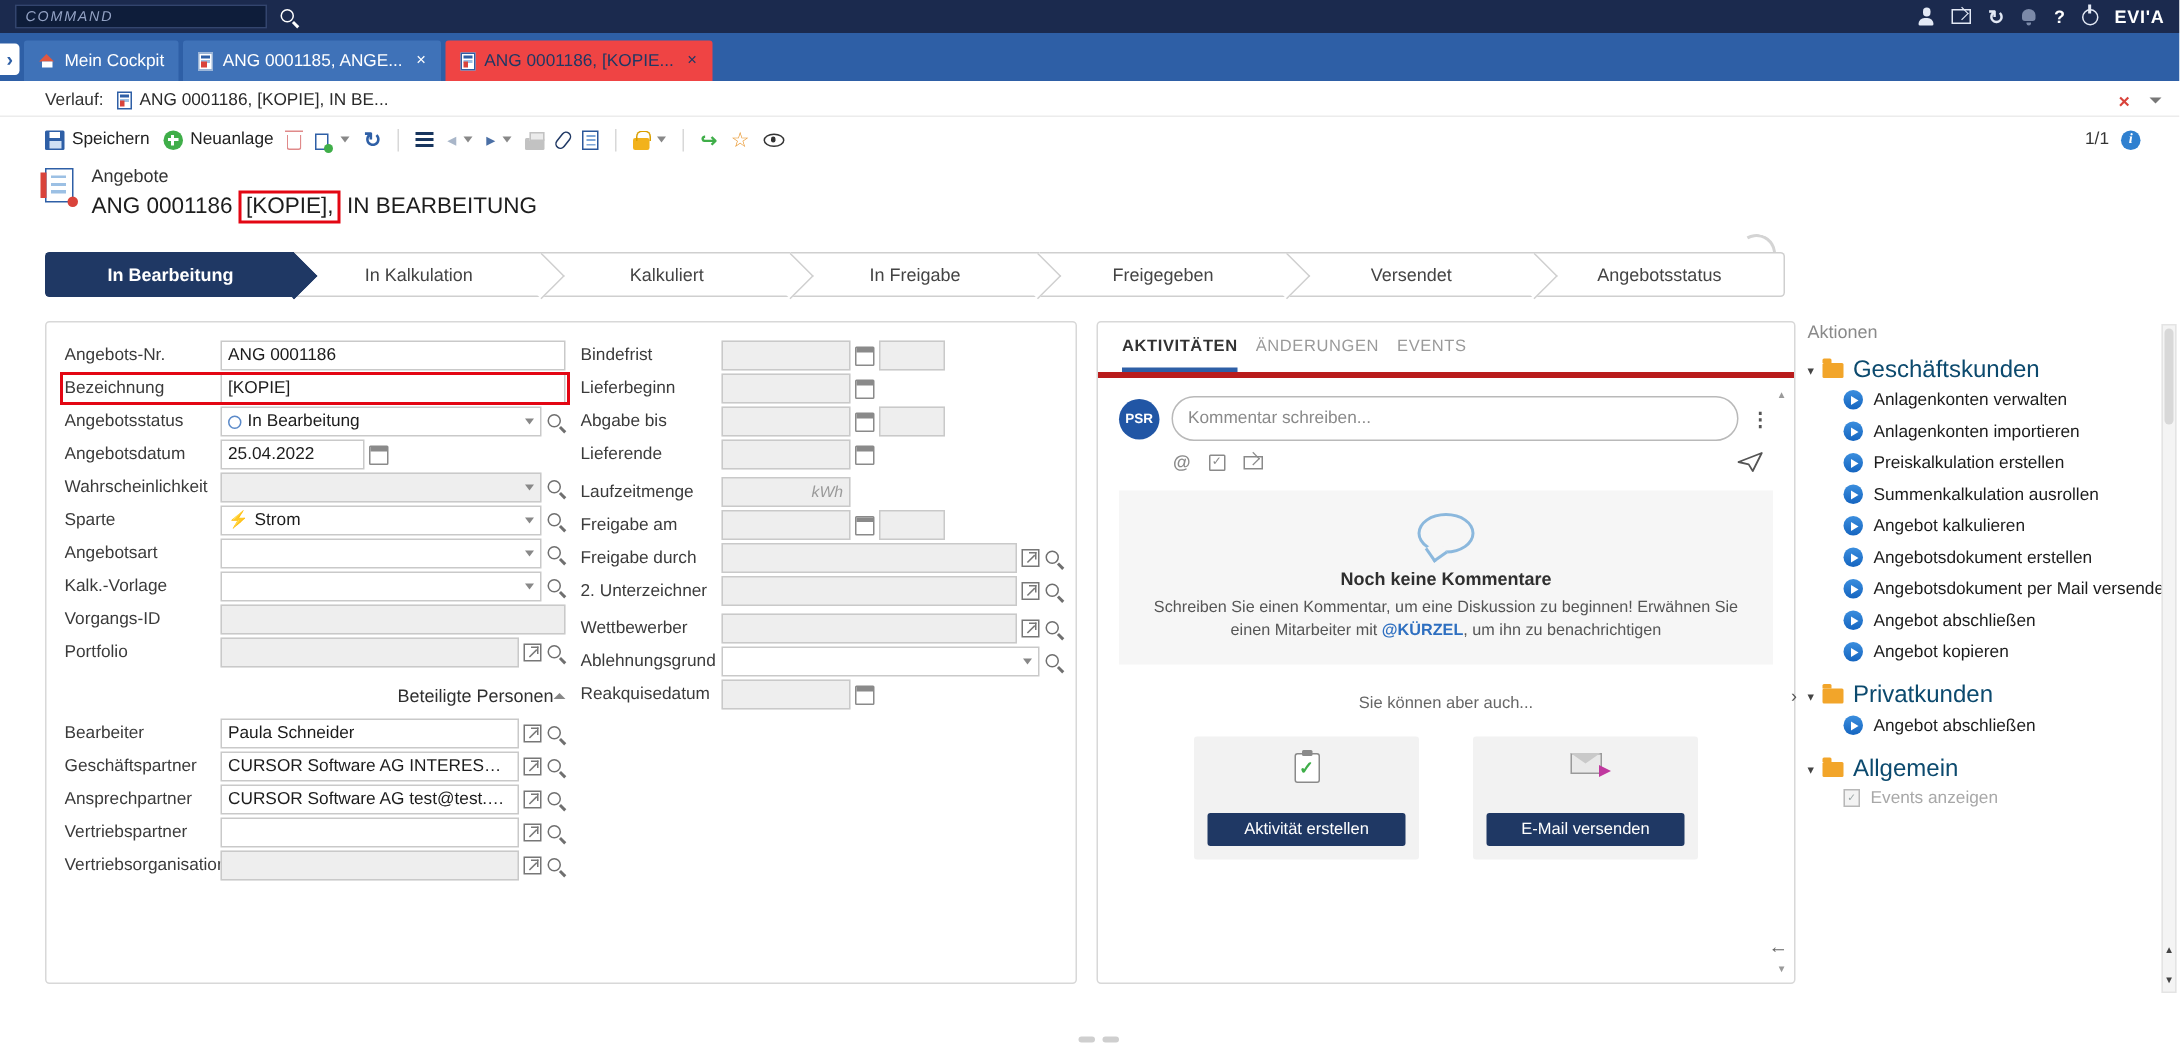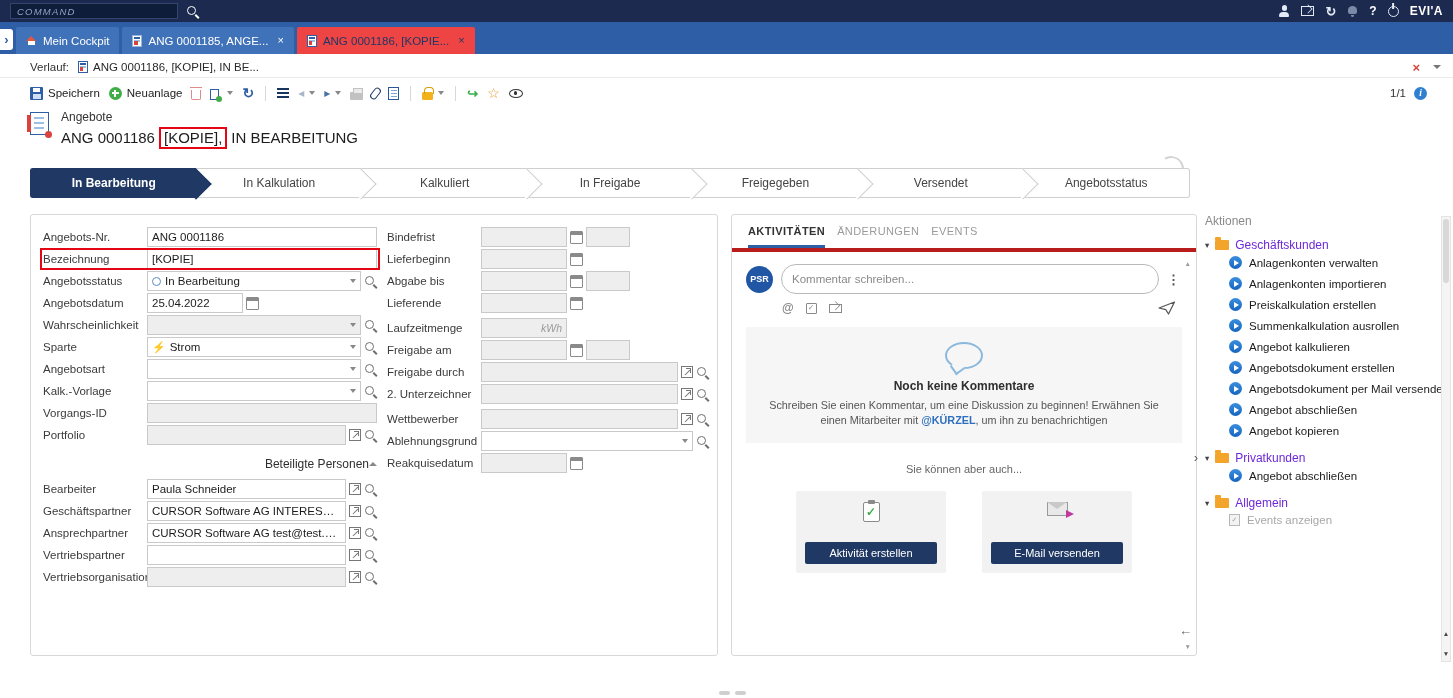--- a/index.html
+++ b/index.html
@@ -175,21 +175,21 @@
 .ascroll{position:absolute;color:#9a9a9a;font-size:6.5px;line-height:1}
 .collapse-left{position:absolute;right:4px;bottom:18px;color:#666;font-size:13px;line-height:1}
 
 
 .actions{position:absolute;left:1205px;top:214px;width:244px}
 .actions-title{font-size:12px;color:#8a8a8a;margin-bottom:6px}
 .agroup{display:flex;align-items:center;gap:6px;margin-top:10px;position:relative}
 .tcaret{font-size:8.5px;color:#444;line-height:1}
 .folder{position:relative;width:14px;height:10px;background:#f2a52a;border-radius:1px;flex:none}
 .folder::before{content:"";position:absolute;top:-3px;left:0;width:6px;height:3px;background:#f2a52a;border-radius:1px 1px 0 0}
-.agroup-label{font-size:12px;color:#6d28d9}
+.agroup-label{font-size:16px;color:#0c4a6e}
 .aitem{display:flex;align-items:center;gap:7px;padding:4px 0 4px 24px}
 .play{position:relative;width:13px;height:13px;border-radius:50%;background:linear-gradient(#3b8ede,#1565c0);flex:none}
 .play::after{content:"";position:absolute;left:5px;top:3.5px;width:0;height:0;border-left:5px solid #fff;border-top:3px solid transparent;border-bottom:3px solid transparent}
 .aitem-label{font-size:11.5px;color:#1c1c1c;white-space:nowrap}
 .aitem.disabled .aitem-label{color:#a8a8a8}
 .icon-events{width:11px;height:12px;border:1.2px solid #b8b8b8;background:#f3f3f3;flex:none;display:inline-flex;align-items:center;justify-content:center;font-size:7px;color:#9aa5a5}
 .outer-expander{position:absolute;left:-11px;top:50%;transform:translateY(-50%);color:#555;font-size:12px;line-height:1}
 
 
 .vscroll{position:absolute;right:2px;top:216px;width:10px;height:446px;background:#f4f4f4;border:1px solid #e4e4e4}

